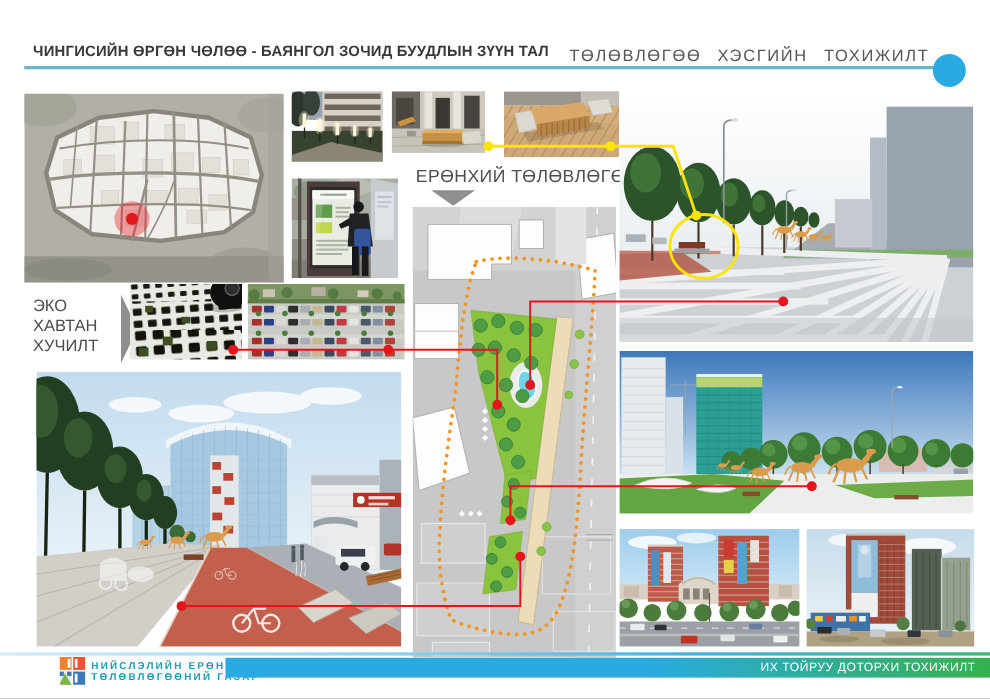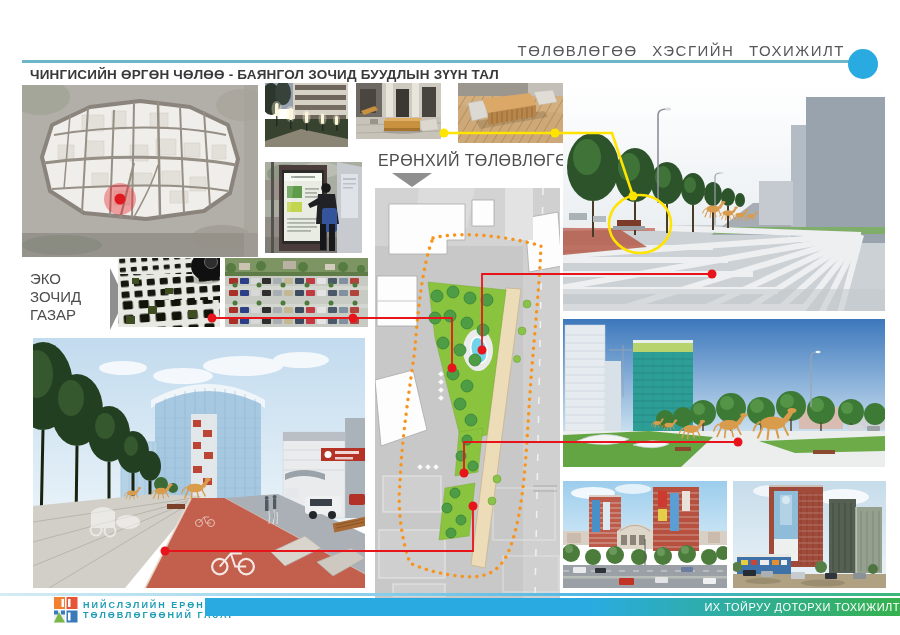--- a/index.html
+++ b/index.html
@@ -1,31 +1,31 @@
 <!DOCTYPE html>
 <html><head>
 <meta charset="utf-8">
 <style>
   html,body{margin:0;padding:0;background:#9a9a9a;}
   .board{position:relative;width:900px;height:635px;background:#fff;overflow:hidden;
          font-family:"Liberation Sans",sans-serif;margin:0 auto;}
   .abs{position:absolute;}
   .img{overflow:hidden;}
   .img svg{display:block;width:100%;height:100%;}
-  .title{left:30px;top:39px;font-size:13.5px;font-weight:bold;color:#39393b;letter-spacing:.2px;white-space:nowrap;margin-top:28px;}
+  .title{left:30px;top:39px;font-size:13.5px;font-weight:bold;color:#39393b;letter-spacing:.2px;white-space:nowrap;}
   .rule{left:22px;top:60px;width:827px;height:2.5px;background:#6db6c7;}
   .bullet{left:848px;top:49px;width:30px;height:30px;border-radius:50%;background:#29abe2;}
   .section-title{top:42px;right:55px;font-size:15px;color:#56575a;letter-spacing:1.5px;word-spacing:9px;white-space:nowrap;}
   .mp-label{left:378px;top:152px;width:182px;text-align:center;font-size:16px;color:#4d4d4f;letter-spacing:.4px;white-space:nowrap;}
   .mp-tri{left:392px;top:173px;width:0;height:0;border-left:20px solid transparent;border-right:20px solid transparent;border-top:14px solid #8f8f8f;}
   .eco-label{left:30px;top:270px;width:78px;text-align:left;font-size:15px;line-height:18px;color:#4d4d4f;font-weight:500;}
   .eco-arrow{left:110px;top:268px;width:0;height:0;border-top:31px solid transparent;border-bottom:31px solid transparent;border-left:15px solid #8f8f8f;}
   .foot-line{left:0;top:593px;width:900px;height:2.5px;background:linear-gradient(90deg,#d5ecf5,#8fd0ea 40%,#44b2e0 70%,#3cb878);}
   .foot-bar{left:205px;top:598px;width:695px;height:18px;background:linear-gradient(90deg,#29abe2 55%,#36b14e);
-            color:#fff;font-size:11px;line-height:18px;text-align:right;padding-right:0;box-sizing:border-box;letter-spacing:.5px;}
+            color:#fff;font-size:11px;line-height:18px;text-align:right;padding-right:13px;box-sizing:border-box;letter-spacing:.5px;}
   .org{left:83px;top:600px;font-size:9px;font-weight:bold;letter-spacing:2px;line-height:10px;color:#1d9cb4;white-space:nowrap;}
   .overlay{left:0;top:0;width:900px;height:635px;pointer-events:none;z-index:40;}
 </style>
 </head>
 <body>
 
 <svg width="0" height="0" style="position:absolute" aria-hidden="true">
   <defs>
     <g id="horse" fill="#d99c4d">
       <ellipse cx="0" cy="0" rx="9" ry="4.6"></ellipse>
@@ -243,22 +243,22 @@
       <path d="M53,32 L70,32 L74,62 L51,62 Z" fill="#202226"></path>
       <polygon points="53,36 43,42 45,46 55,42" fill="#1c1e22"></polygon>
       <rect x="57" y="46" width="15" height="24" rx="3" fill="#34549c"></rect>
       <rect x="55" y="62" width="6" height="26" fill="#14161a"></rect>
         <rect x="64" y="62" width="6" height="27" fill="#17191d"></rect>
     </svg>
   </div>
 
   <div class="abs eco-label">
     <div>ЭКО</div>
-    <div>ЗОЧИД</div>
-    <div>ГАЗАР</div>
+    <div>ХАВТАН</div>
+    <div>ХУЧИЛТ</div>
   </div>
   <div class="abs eco-arrow"></div>
 
   <div class="abs img" style="left:118px;top:258px;width:102px;height:69px" aria-label="Eco grass paver close-up with tire">
     <svg viewBox="0 0 102 69" preserveAspectRatio="none">
       <rect width="102" height="69" fill="#e9e9e3"></rect>
       <rect width="102" height="16" fill="url(#pvS)"></rect>
       <rect y="16" width="102" height="26" fill="url(#pvM)"></rect>
       <rect y="42" width="102" height="27" fill="url(#pvL)"></rect>
       <g fill="#3e4d22">

